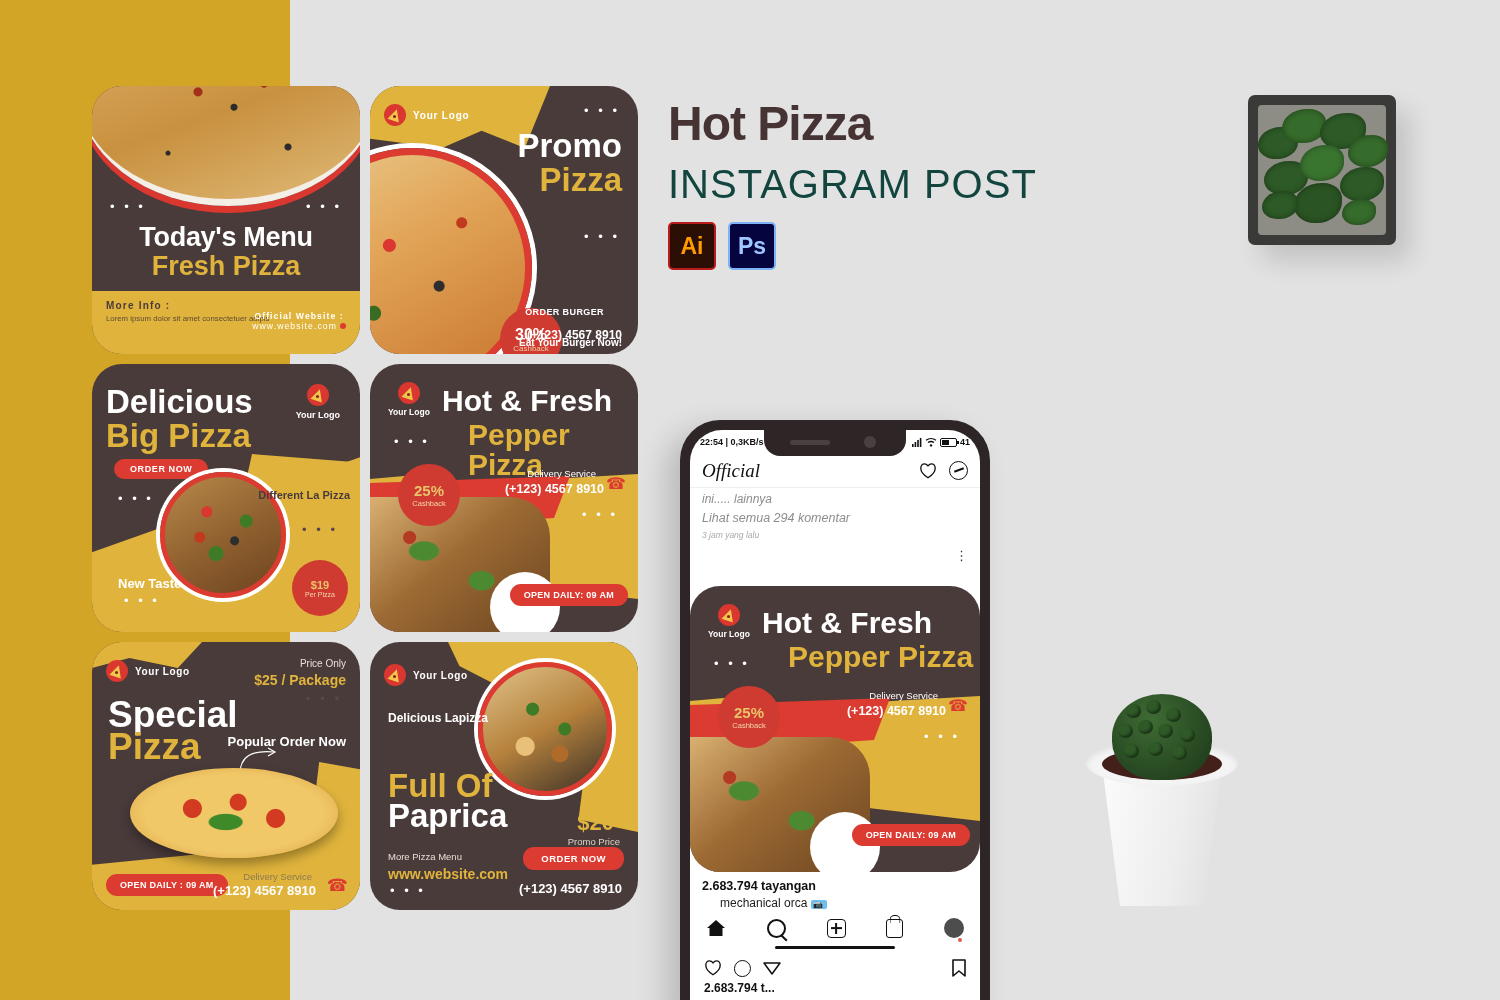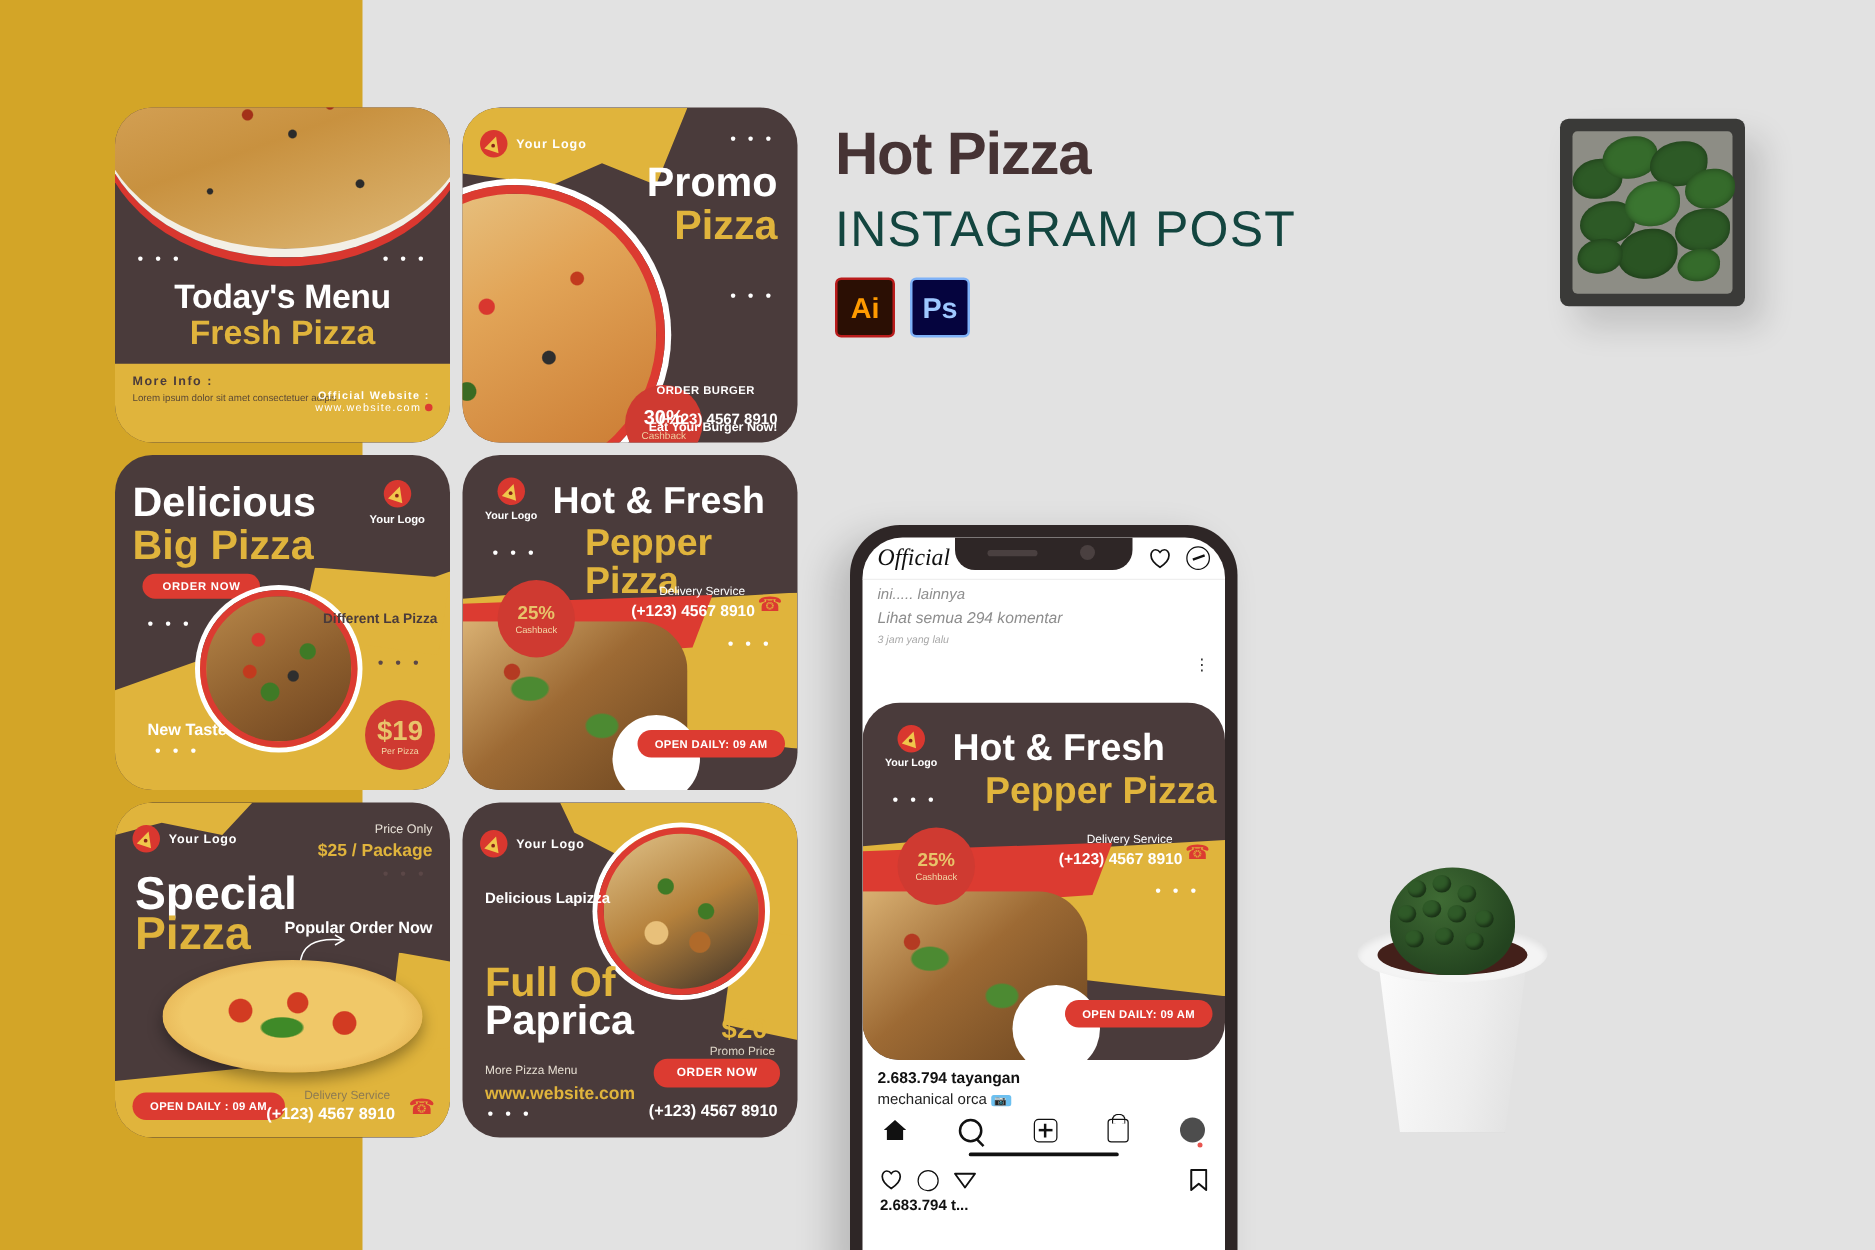--- a/index.html
+++ b/index.html
@@ -160,21 +160,21 @@
   .c3 .diff { position: absolute; right: 10px; top: 124px; text-align: right; color: #4a3b3b; font-size: 11px; font-weight: bold; line-height: 1.3; }
   .c3 .d1 { position: absolute; left: 26px; top: 132px; }
   .c3 .d2 { position: absolute; right: 22px; top: 163px; }
   .c3 .d3 { position: absolute; left: 32px; bottom: 28px; }
   .c3 .newtaste { position: absolute; left: 26px; bottom: 40px; color: #fff; font-size: 13px; font-weight: bold; line-height: 1.25; }
   .c3 .price {
     position: absolute; right: 12px; bottom: 16px; width: 56px; height: 56px;
     border-radius: 50%; background: #cf3a31; color: #e8c36a; text-align: center;
     display: flex; flex-direction: column; justify-content: center;
   }
-  .c3 .price b { font-size: 22px; }
+  .c3 .price b { font-size: 11px; }
   .c3 .price i { font-style: normal; font-size: 7px; color: #f3d9a8; }
 
   
   .c4 { background: #4a3b3b; }
   .c4 .ystroke { position: absolute; right: 0; top: 110px; width: 150px; height: 125px; background: #e0b43c; clip-path: polygon(12% 6%, 100% 0, 100% 100%, 0 86%); }
   .c4 .ystroke-l { position: absolute; left: 0; top: 108px; width: 80px; height: 118px; background: #e0b43c; clip-path: polygon(0 6%, 100% 0, 84% 100%, 0 92%); }
   .c4 .rstroke { position: absolute; left: 0; top: 112px; width: 200px; height: 70px; background: #dc3b31; clip-path: polygon(0 10%, 100% 0, 92% 60%, 0 78%); }
   .c4 .boardphoto {
     position: absolute; left: 0; bottom: 0; width: 180px; height: 135px;
     background:
@@ -298,21 +298,21 @@
   .ig-caption { padding: 4px 12px 8px; font-style: italic; }
   .ig-caption .l1 { color: #8d8d8d; font-size: 12px; }
   .ig-caption .l2 { color: #8d8d8d; font-size: 12.5px; margin-top: 5px; }
   .ig-caption .l3 { color: #a9a9a9; font-size: 8.5px; margin-top: 5px; }
   .ig-gap { height: 38px; position: relative; }
   .kebab { position: absolute; right: 12px; top: 6px; color: #333; font-size: 13px; line-height: 4px; }
   .post-area { position: relative; height: 286px; overflow: hidden; }
   .post-area .c4 { position: absolute; inset: 0; }
   .ig-views { padding: 7px 12px 0; }
   .ig-views .v1 { font-size: 12.5px; font-weight: bold; color: #111; }
-  .ig-views .v2 { font-size: 12px; color: #222; margin-top: 3px; }
+  .ig-views .v2 { font-size: 12px; color: #222; margin-top: 3px; margin-left: 18px; }
   .ig-views .v2 .tag { background: #6cc0f0; color: #fff; font-size: 8px; padding: 0 3px; border-radius: 2px; }
   .ig-tabs { display: flex; justify-content: space-between; align-items: center; padding: 8px 16px 4px; }
   .ig-tabs > * { flex: none; }
   .home-ic { width: 20px; height: 18px; }
   .search-ic { width: 19px; height: 19px; border: 2px solid #111; border-radius: 50%; position: relative; }
   .search-ic::after { content:""; position:absolute; right:-4px; bottom:-3px; width:8px; height:2px; background:#111; transform: rotate(45deg); }
   .plus-ic { width: 19px; height: 19px; border: 1.8px solid #111; border-radius: 4px; position: relative; }
   .plus-ic::before { content:""; position:absolute; left:50%; top:3px; bottom:3px; width:1.8px; background:#111; transform: translateX(-50%); }
   .plus-ic::after { content:""; position:absolute; top:50%; left:3px; right:3px; height:1.8px; background:#111; transform: translateY(-50%); }
   .bag-ic { width: 17px; height: 19px; border: 1.8px solid #111; border-radius: 3px; position: relative; }
@@ -486,20 +486,38 @@
     <div class="sw-badge sw-ai">Ai</div>
     <div class="sw-badge sw-ps">Ps</div>
   </div>
 </div>
 
 <div class="phone">
   <div class="phone-inner">
     <div class="notch">
       <span class="speaker"></span>
       <span class="cam"></span>
+    </div>
+    <div class="statusbar">
+      <span>22:54 | 0,3KB/s</span>
+      <span class="right">
+        <svg width="10" height="9" viewBox="0 0 10 9">
+            <rect x="0" y="6" width="1.6" height="3" fill="#111"></rect>
+            <rect x="2.6" y="4" width="1.6" height="5" fill="#111"></rect>
+            <rect x="5.2" y="2" width="1.6" height="7" fill="#111"></rect>
+            <rect x="7.8" y="0" width="1.6" height="9" fill="#111"></rect>
+          </svg>
+        <svg width="12" height="10" viewBox="0 0 12 10">
+            <path d="M1,3.3 A8,8 0 0 1 11,3.3" stroke="#111" stroke-width="1.3" fill="none"></path>
+            <path d="M3,5.6 A5,5 0 0 1 9,5.6" stroke="#111" stroke-width="1.3" fill="none"></path>
+            <circle cx="6" cy="8.4" r="1.2" fill="#111"></circle>
+          </svg>
+        <span class="battery"></span>
+        <span>41</span>
+      </span>
     </div>
     <div class="ig-header">
       <span class="ig-logo">Official</span>
       <span class="icons">
         <svg class="heart-ic" viewBox="0 0 20 18">
             <path d="M10,16.5 C-2,9 2,1 6,1 C8.4,1 10,3.2 10,3.2 C10,3.2 11.6,1 14,1 C18,1 22,9 10,16.5 Z" fill="none" stroke="#111" stroke-width="1.5"></path>
           </svg>
         <span class="msgr-ic"></span>
       </span>
     </div>

